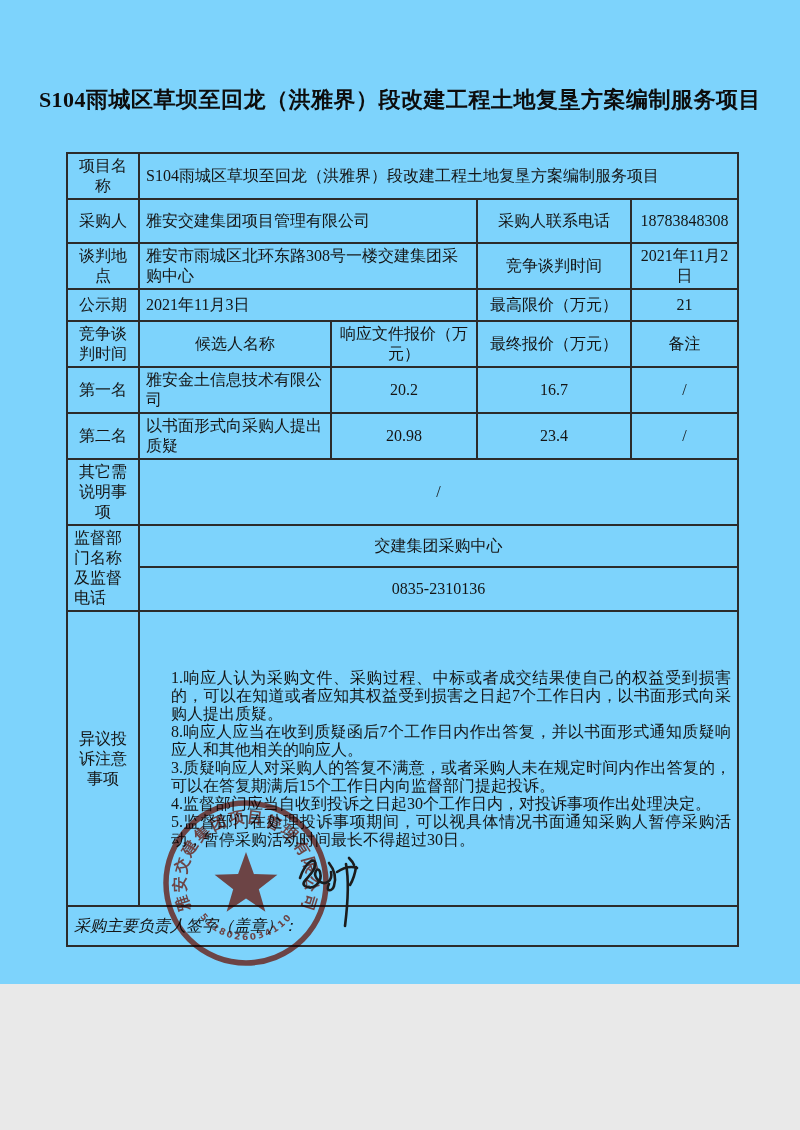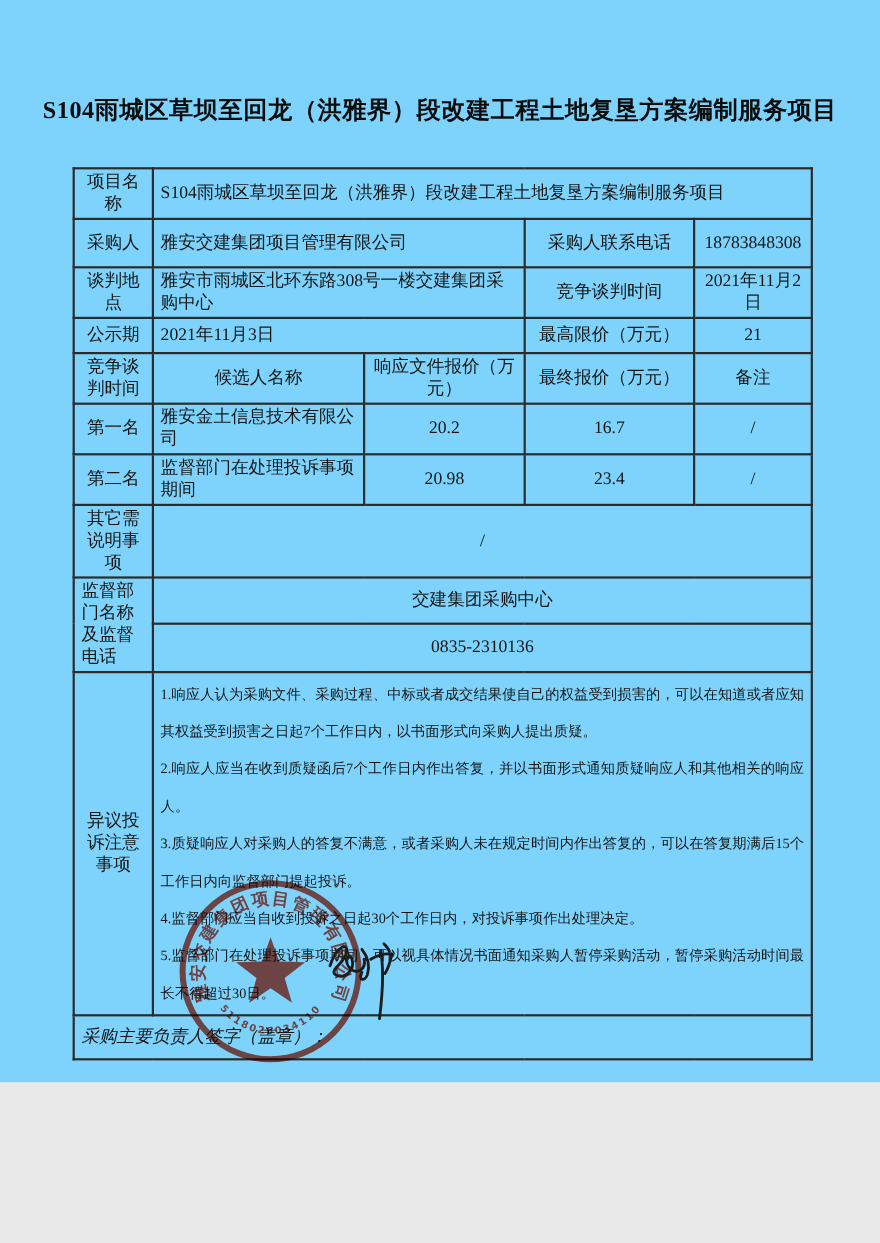--- a/index.html
+++ b/index.html
@@ -29,21 +29,21 @@
     padding: 2px 6px;
     font-size: 16px;
     vertical-align: middle;
     overflow: hidden;
     line-height: 20px;
   }
   td.lbl { text-align: center; padding-left: 5px; }
   td.ctr { text-align: center; }
   td.lft { text-align: left; }
   td.sup-lbl { text-align: left; padding: 2px 4px; }
-  .objection-text { font-size: 13px; line-height: 34px; text-align: justify; }
+  .objection-text { font-size: 16px; line-height: 18px; text-align: justify; margin-left: 25px; }
   .objection-text p { margin: 0; }
   .sig-row td { font-size: 15px; padding-left: 7px; font-style: italic; }
   .stamp {
     position: absolute; left: 160px; top: 797px;
     width: 172px; height: 174px;
     mix-blend-mode: multiply; opacity: 0.88;
     pointer-events: none;
   }
   .signature {
     position: absolute; left: 293px; top: 850px;
@@ -100,42 +100,42 @@
       </tr>
       <tr style="height:44px">
         <td class="lbl">第一名</td>
         <td class="lft">雅安金土信息技术有限公司</td>
         <td class="ctr">20.2</td>
         <td class="ctr">16.7</td>
         <td class="ctr">/</td>
       </tr>
       <tr style="height:40px">
         <td class="lbl">第二名</td>
-        <td class="lft">监督部门在处理投诉事项期间</td>
+        <td class="lft">以书面形式向采购人提出质疑</td>
         <td class="ctr">20.98</td>
         <td class="ctr">23.4</td>
         <td class="ctr">/</td>
       </tr>
       <tr style="height:44px">
         <td class="lbl">其它需说明事项</td>
         <td class="ctr" colspan="4">/</td>
       </tr>
       <tr style="height:42px">
         <td class="sup-lbl" rowspan="2">监督部门名称及监督电话</td>
         <td class="ctr" colspan="4">交建集团采购中心</td>
       </tr>
       <tr style="height:44px">
         <td class="ctr" colspan="4">0835-2310136</td>
       </tr>
       <tr style="height:295px">
         <td class="lbl">异议投诉注意事项</td>
         <td colspan="4">
           <div class="objection-text">
             <p>1.响应人认为采购文件、采购过程、中标或者成交结果使自己的权益受到损害的，可以在知道或者应知其权益受到损害之日起7个工作日内，以书面形式向采购人提出质疑。</p>
-            <p>2.响应人应当在收到质疑函后7个工作日内作出答复，并以书面形式通知质疑响应人和其他相关的响应人。</p>
+            <p>8.响应人应当在收到质疑函后7个工作日内作出答复，并以书面形式通知质疑响应人和其他相关的响应人。</p>
             <p>3.质疑响应人对采购人的答复不满意，或者采购人未在规定时间内作出答复的，可以在答复期满后15个工作日内向监督部门提起投诉。</p>
             <p>4.监督部门应当自收到投诉之日起30个工作日内，对投诉事项作出处理决定。</p>
             <p>5.监督部门在处理投诉事项期间，可以视具体情况书面通知采购人暂停采购活动，暂停采购活动时间最长不得超过30日。</p>
           </div>
         </td>
       </tr>
       <tr class="sig-row" style="height:40px">
         <td class="lft" colspan="5">采购主要负责人签字（盖章）：</td>
       </tr>
     </tbody>

